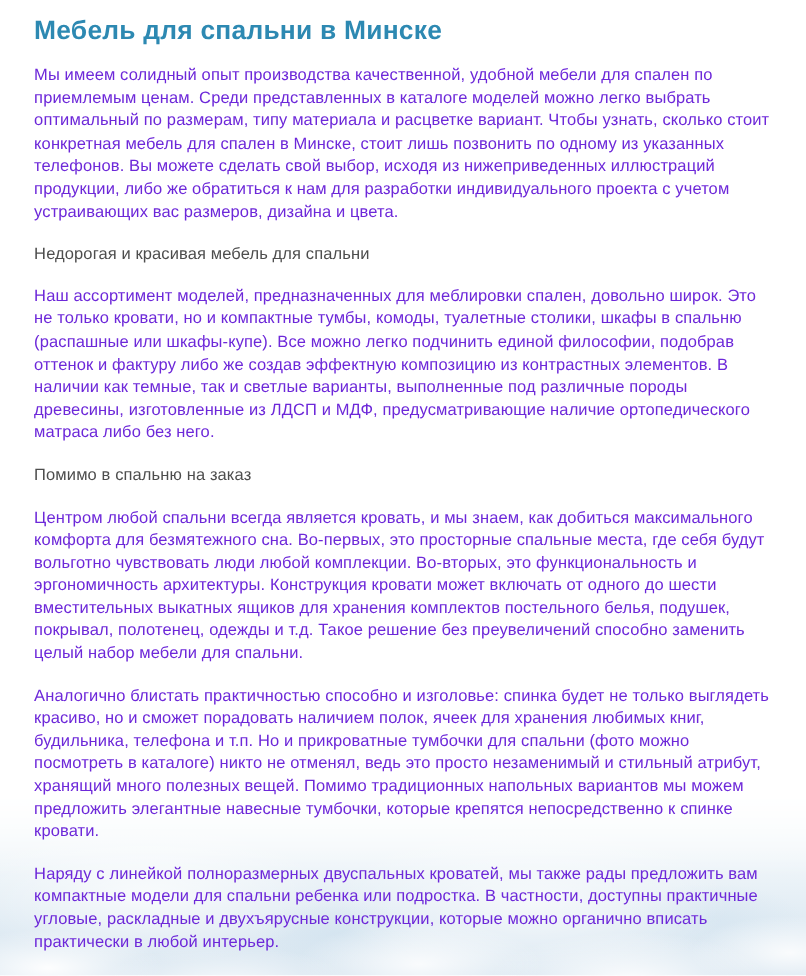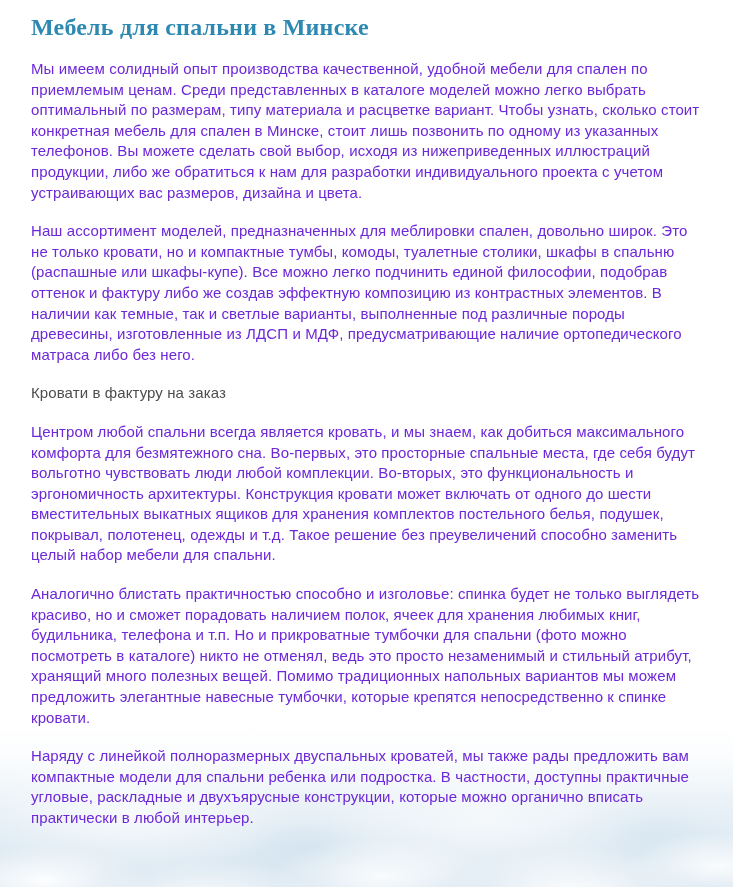--- a/index.html
+++ b/index.html
@@ -25,21 +25,20 @@
     z-index: 2;
     padding: 13px 32px 0 31px;
   }
   h1.page-title {
     margin: 0 0 17px 0;
     font-size: 24px;
     line-height: 29px;
     font-weight: 700;
     color: #2d89b2;
     letter-spacing: 0.2px;
-    font-family: Liberation Serif, serif;
   }
   p.body-text {
     margin: 0 0 18px 0;
     font-size: 15px;
     line-height: 20.6px;
     color: #6d28d9;
     letter-spacing: 0.1px;
   }
   
   p.subhead {
@@ -74,24 +73,25 @@
 </style>
 </head>
 <body>
 
 <main class="page">
   <div class="content">
     <h1 class="page-title">Мебель для спальни в Минске</h1>
 
     <p class="body-text">Мы имеем солидный опыт производства качественной, удобной мебели для спален по приемлемым ценам. Среди представленных в каталоге моделей можно легко выбрать оптимальный по размерам, типу материала и расцветке вариант. Чтобы узнать, сколько стоит конкретная мебель для спален в Минске, стоит лишь позвонить по одному из указанных телефонов. Вы можете сделать свой выбор, исходя из нижеприведенных иллюстраций продукции, либо же обратиться к нам для разработки индивидуального проекта с учетом устраивающих вас размеров, дизайна и цвета.</p>
 
+    <p class="subhead">Недорогая и красивая мебель для спальни</p>
 
     <p class="body-text">Наш ассортимент моделей, предназначенных для меблировки спален, довольно широк. Это не только кровати, но и компактные тумбы, комоды, туалетные столики, шкафы в спальню (распашные или шкафы-купе). Все можно легко подчинить единой философии, подобрав оттенок и фактуру либо же создав эффектную композицию из контрастных элементов. В наличии как темные, так и светлые варианты, выполненные под различные породы древесины, изготовленные из ЛДСП и МДФ, предусматривающие наличие ортопедического матраса либо без него.</p>
 
-    <p class="subhead">Кровати в фактуру на заказ</p>
+    <p class="subhead">Помимо в спальню на заказ</p>
 
     <p class="body-text">Центром любой спальни всегда является кровать, и мы знаем, как добиться максимального комфорта для безмятежного сна. Во-первых, это просторные спальные места, где себя будут вольготно чувствовать люди любой комплекции. Во-вторых, это функциональность и эргономичность архитектуры. Конструкция кровати может включать от одного до шести вместительных выкатных ящиков для хранения комплектов постельного белья, подушек, покрывал, полотенец, одежды и т.д. Такое решение без преувеличений способно заменить целый набор мебели для спальни.</p>
 
     <p class="body-text">Аналогично блистать практичностью способно и изголовье: спинка будет не только выглядеть красиво, но и сможет порадовать наличием полок, ячеек для хранения любимых книг, будильника, телефона и т.п. Но и прикроватные тумбочки для спальни (фото можно посмотреть в каталоге) никто не отменял, ведь это просто незаменимый и стильный атрибут, хранящий много полезных вещей. Помимо традиционных напольных вариантов мы можем предложить элегантные навесные тумбочки, которые крепятся непосредственно к спинке кровати.</p>
 
     <p class="body-text">Наряду с линейкой полноразмерных двуспальных кроватей, мы также рады предложить вам компактные модели для спальни ребенка или подростка. В частности, доступны практичные угловые, раскладные и двухъярусные конструкции, которые можно органично вписать практически в любой интерьер.</p>
   </div>
 
   <div class="clouds"></div>
 </main>

